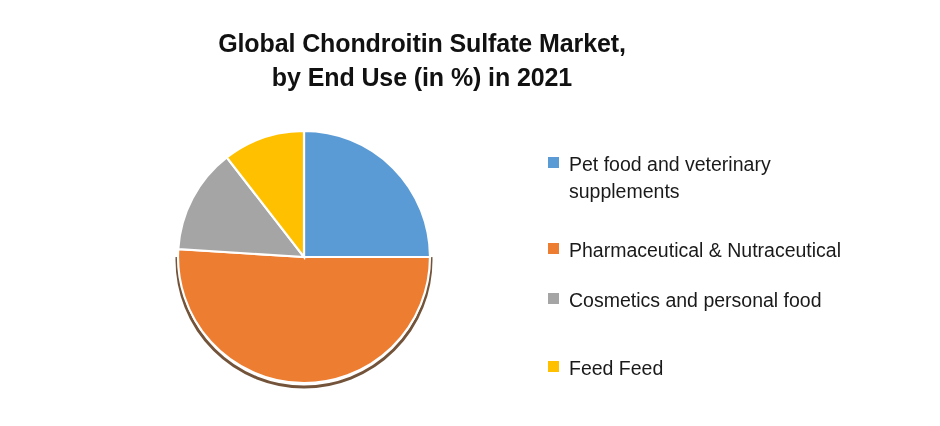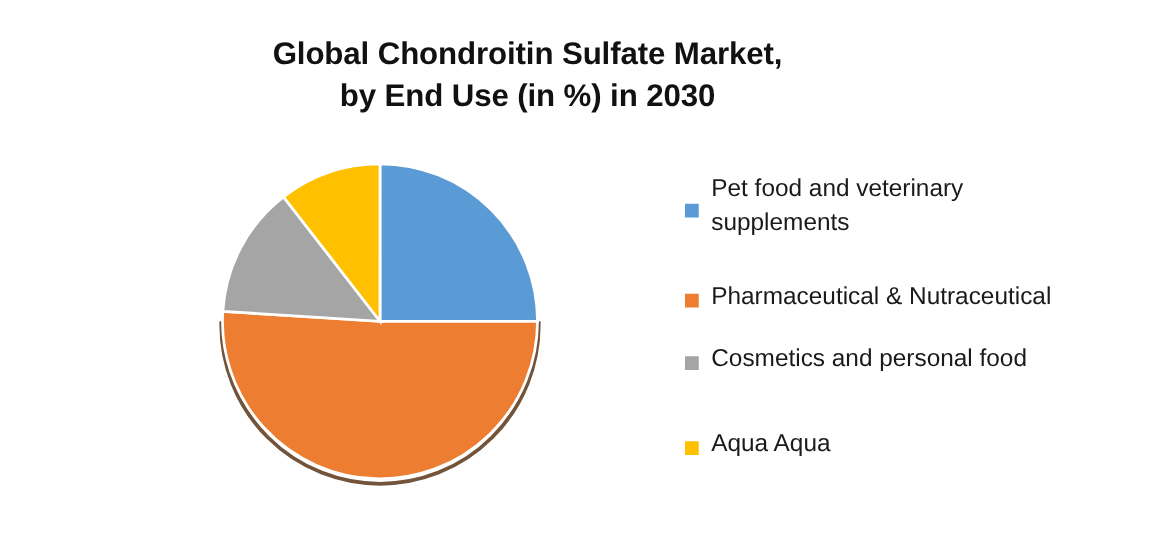--- a/index.html
+++ b/index.html
@@ -54,21 +54,22 @@
   
   #legend {
     position: absolute;
     left: 548px;
     top: 132px;
     width: 380px;
   }
   .legend-item {
     position: absolute;
     display: flex;
-    align-items: center;
+    align-items: flex-start;
+    margin-top: 13px;
   }
   .legend-swatch {
     width: 11px;
     height: 11px;
     margin-top: 6px;
     margin-right: 10px;
     flex: 0 0 auto;
   }
   .legend-label {
     font-size: 19.5px;
@@ -82,21 +83,21 @@
   .legend-item.item-3 { top: 210px; left: 0; }
   .legend-item.item-0 .legend-label { width: 250px; }
 </style>
 </head>
 <body>
 
 <div id="chart-root">
 
   <div id="chart-title">
     <span class="title-line">Global Chondroitin Sulfate Market,</span>
-    <span class="title-line">by End Use (in %) in 2030</span>
+    <span class="title-line">by End Use (in %) in 2021</span>
   </div>
 
   <div id="pie-area">
     <svg id="pie-svg" width="300" height="280" viewBox="0 0 300 280">
       <defs>
         <clipPath id="shadow-clip">
           <rect x="0" y="137" width="300" height="143"></rect>
         </clipPath>
       </defs>
 
@@ -130,18 +131,18 @@
       <span class="legend-label">Pharmaceutical &amp; Nutraceutical</span>
     </div>
 
     <div class="legend-item item-2">
       <span class="legend-swatch" style="background:#A5A5A5"></span>
       <span class="legend-label">Cosmetics and personal food</span>
     </div>
 
     <div class="legend-item item-3">
       <span class="legend-swatch" style="background:#FFC000"></span>
-      <span class="legend-label">Aqua Aqua</span>
+      <span class="legend-label">Feed Feed</span>
     </div>
 
   </div>
 
 </div>
 
 </body></html>

